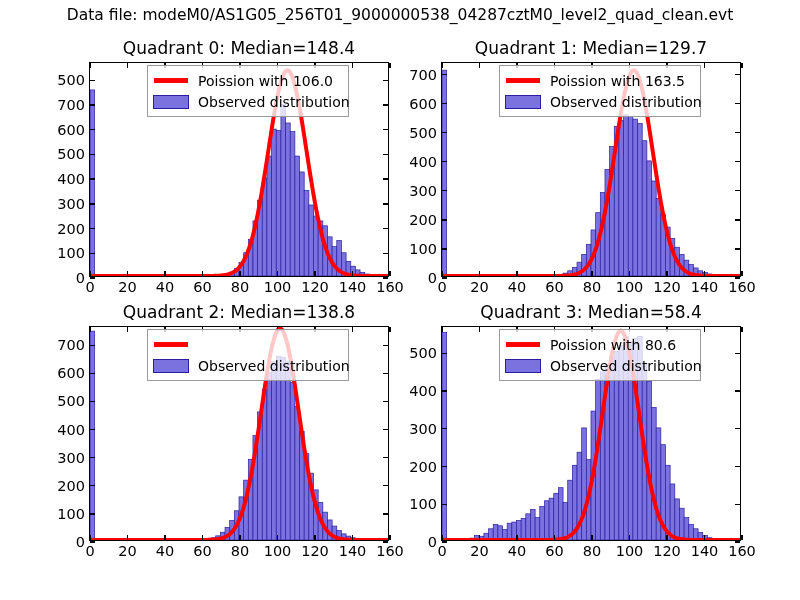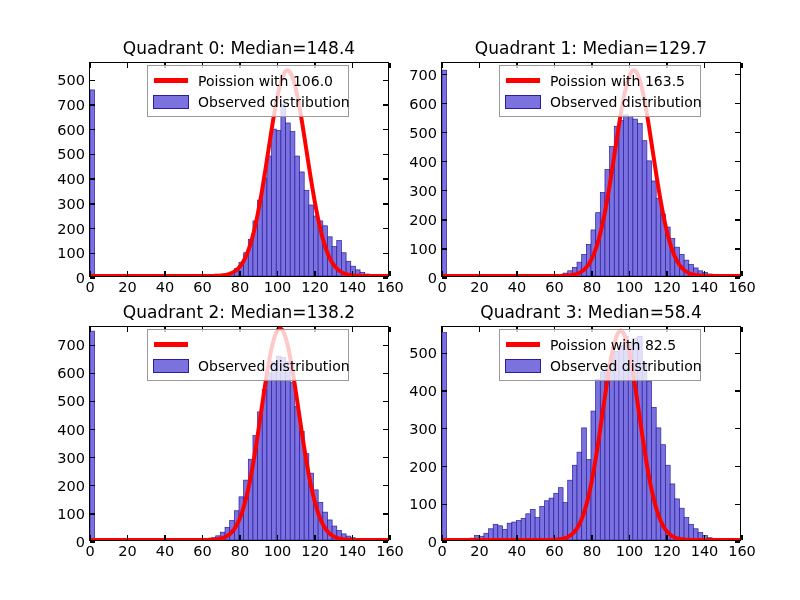--- a/index.html
+++ b/index.html
@@ -148,20 +148,21 @@
   .legend-label {
     font-size: 14px;
     line-height: 16px;
   }
 </style>
 </head>
 <body>
 
 <div id="figure">
 
+  <div id="suptitle">Data file: modeM0/AS1G05_256T01_9000000538_04287cztM0_level2_quad_clean.evt</div>
 
   <div class="subplot" id="sp0" style="left:89px; top:62px; width:300px; height:215px;">
     <div class="sp-title">Quadrant 0: Median=148.4</div>
     <div class="axes">
       <svg class="plotsvg" id="svg0" viewBox="0 0 300 215" preserveAspectRatio="none">
           <g>
             <rect x="0" y="27.183908045977006" width="4.6875" height="187.816091954023" fill="#7b72e0" stroke="#2a1f9e" stroke-width="0.7"></rect>
             <rect x="126.5625" y="214.50574712643677" width="4.6875" height="0.6" fill="#7b72e0" stroke="#2a1f9e" stroke-width="0.7"></rect>
             <rect x="131.25" y="214.01149425287358" width="4.6875" height="0.9885057471264247" fill="#7b72e0" stroke="#2a1f9e" stroke-width="0.7"></rect>
             <rect x="135.9375" y="213.02298850574712" width="4.6875" height="1.9770114942528778" fill="#7b72e0" stroke="#2a1f9e" stroke-width="0.7"></rect>
@@ -371,21 +372,21 @@
         <span class="legend-label">Poission with 163.5</span>
       </div>
       <div class="legend-row">
         <span class="legend-key patch"></span>
         <span class="legend-label">Observed distribution</span>
       </div>
     </div>
   </div>
 
   <div class="subplot" id="sp2" style="left:89px; top:326px; width:300px; height:215px;">
-    <div class="sp-title">Quadrant 2: Median=138.2</div>
+    <div class="sp-title">Quadrant 2: Median=138.8</div>
     <div class="axes">
       <svg class="plotsvg" id="svg2" viewBox="0 0 300 215" preserveAspectRatio="none">
           <g>
             <rect x="0" y="4.215686274509807" width="4.6875" height="210.7843137254902" fill="#7b72e0" stroke="#2a1f9e" stroke-width="0.7"></rect>
             <rect x="112.5" y="214.43790849673204" width="4.6875" height="0.6" fill="#7b72e0" stroke="#2a1f9e" stroke-width="0.7"></rect>
             <rect x="117.1875" y="213.87581699346404" width="4.6875" height="1.124183006535958" fill="#7b72e0" stroke="#2a1f9e" stroke-width="0.7"></rect>
             <rect x="121.875" y="212.7516339869281" width="4.6875" height="2.2483660130718874" fill="#7b72e0" stroke="#2a1f9e" stroke-width="0.7"></rect>
             <rect x="126.5625" y="210.7843137254902" width="4.6875" height="4.215686274509807" fill="#7b72e0" stroke="#2a1f9e" stroke-width="0.7"></rect>
             <rect x="131.25" y="207.13071895424838" width="4.6875" height="7.86928104575162" fill="#7b72e0" stroke="#2a1f9e" stroke-width="0.7"></rect>
             <rect x="135.9375" y="202.35294117647058" width="4.6875" height="12.64705882352942" fill="#7b72e0" stroke="#2a1f9e" stroke-width="0.7"></rect>
@@ -593,21 +594,21 @@
         <div class="tick-mark-x" style="left: 261.85px;"></div>
         <div class="tick-mark-x top" style="left: 261.85px;"></div>
         <div class="tick-x-label" style="left: 262.5px;">140</div>
         <div class="tick-mark-x" style="left: 299.35px;"></div>
         <div class="tick-mark-x top" style="left: 299.35px;"></div>
         <div class="tick-x-label" style="left: 300px;">160</div>
       </div>
     <div class="legend" style="left:58px; top:3px; width:202px;">
       <div class="legend-row">
         <span class="legend-key line"></span>
-        <span class="legend-label">Poission with 82.5</span>
+        <span class="legend-label">Poission with 80.6</span>
       </div>
       <div class="legend-row">
         <span class="legend-key patch"></span>
         <span class="legend-label">Observed distribution</span>
       </div>
     </div>
   </div>
 
 </div>
 

